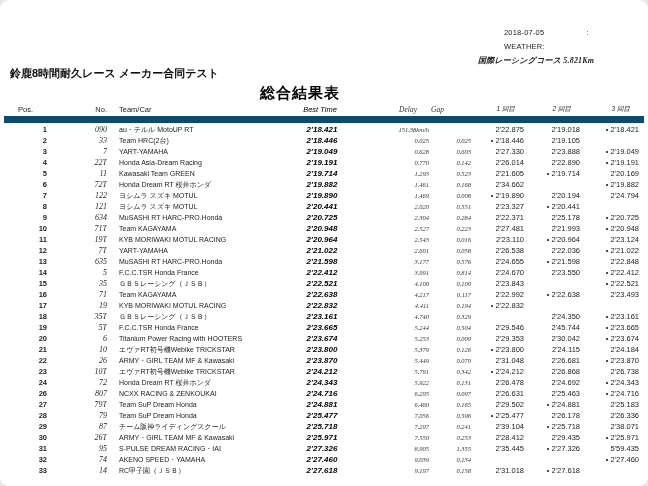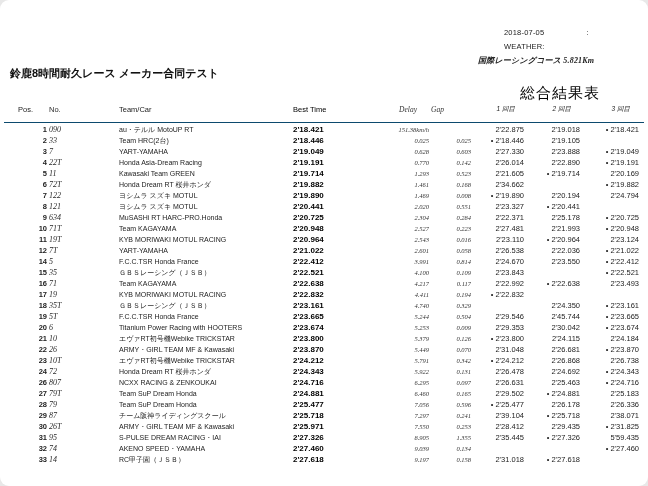--- a/index.html
+++ b/index.html
@@ -9,35 +9,35 @@
     position:relative; width:648px; height:486px; background:#ffffff;
     overflow:hidden; color:#1c1c1c;border-radius:9px;
   }
   
   .meta { position:absolute; left:478px; top:26px; width:168px; font-size:7.5px; color:#222; letter-spacing:.2px; }
   .meta-line { height:14px; line-height:14px; padding-left:26px; display:flex; }
   .meta-line .colon { margin-left:42px; }
   .course-name { padding-left:0; font-style:italic; font-size:8px; font-family:"Liberation Serif", serif; font-weight:bold; }
   
   .event-title { position:absolute; left:10px; top:66px; font-size:11px; font-weight:bold; color:#111; }
-  .report-title { position:absolute; left:0; top:84px; width:600px; text-align:right; font-size:15px; font-weight:normal; color:#000; letter-spacing:1px; }
+  .report-title { position:absolute; left:0; top:84px; width:600px; text-align:center; font-size:15px; font-weight:bold; color:#000; letter-spacing:1px; }
   
   .grid-row { display:grid; grid-template-columns:45px 58px 186px 58px 78px 42px 56px 56px 59px; }
   .thead {
     position:absolute; left:4px; top:107px; width:640px; height:16px;
     align-items:end; font-size:7.5px; color:#222;
-    border-bottom:1px solid #0c4a6e; padding-bottom:8px;
+    border-bottom:7px solid #0c4a6e; padding-bottom:2px;
   }
   .tbody { position:absolute; left:4px; top:124px; width:640px; }
   .row { height:11px; line-height:11px; font-size:7.5px; }
   .cell { overflow:hidden; white-space:nowrap; }
   .pos  { text-align:right; padding-right:2px; font-weight:bold; font-size:7.5px; }
-  .no   { font-style:italic; font-family:"Liberation Serif", serif; font-size:8px; color:#2a2a2a; }
+  .no   { text-align:right; font-style:italic; font-family:"Liberation Serif", serif; font-size:8px; color:#2a2a2a; }
   .team { padding-left:12px; font-size:7px; color:#222; }
-  .best { text-align:left; font-weight:bold; font-size:8px; color:#000; }
+  .best { text-align:center; font-weight:bold; font-size:8px; color:#000;font-style:italic; }
   .delay,.gap { text-align:right; font-style:italic; font-family:"Liberation Serif", serif; font-size:6.5px; color:#333; }
   .s1,.s2,.s3 { text-align:right; font-size:7.5px; padding-right:3px; }
   .thead .pos { text-align:center; font-weight:normal; }
   .thead .no { font-style:normal; font-family:"Liberation Sans", sans-serif; font-size:7.5px; }
   .thead .team { font-size:7.5px; }
   .thead .best { font-weight:normal; font-size:7.5px; padding-right:4px; }
   .thead .delay { font-size:7.5px; padding-right:12px; }
   .thead .gap { text-align:left; padding-left:2px; font-size:7.5px; }
   .thead .s1,.thead .s2,.thead .s3 { font-style:italic; font-size:6.5px; padding-right:12px; }
 </style>
@@ -199,20 +199,31 @@
     <div class="cell no">7T</div>
     <div class="cell team">YART-YAMAHA</div>
     <div class="cell best">2'21.022</div>
     <div class="cell delay">2.601</div>
     <div class="cell gap">0.058</div>
     <div class="cell s1">2'26.538</div>
     <div class="cell s2">2'22.036</div>
     <div class="cell s3">• 2'21.022</div>
   </div>
       <div class="grid-row row">
+    <div class="cell pos">13</div>
+    <div class="cell no">635</div>
+    <div class="cell team">MuSASHi RT HARC-PRO.Honda</div>
+    <div class="cell best">2'21.598</div>
+    <div class="cell delay">3.177</div>
+    <div class="cell gap">0.576</div>
+    <div class="cell s1">2'24.655</div>
+    <div class="cell s2">• 2'21.598</div>
+    <div class="cell s3">2'22.848</div>
+  </div>
+      <div class="grid-row row">
     <div class="cell pos">14</div>
     <div class="cell no">5</div>
     <div class="cell team">F.C.C.TSR Honda France</div>
     <div class="cell best">2'22.412</div>
     <div class="cell delay">3.991</div>
     <div class="cell gap">0.814</div>
     <div class="cell s1">2'24.670</div>
     <div class="cell s2">2'23.550</div>
     <div class="cell s3">• 2'22.412</div>
   </div>
@@ -372,21 +383,21 @@
   </div>
       <div class="grid-row row">
     <div class="cell pos">30</div>
     <div class="cell no">26T</div>
     <div class="cell team">ARMY・GIRL TEAM MF &amp; Kawasaki</div>
     <div class="cell best">2'25.971</div>
     <div class="cell delay">7.550</div>
     <div class="cell gap">0.253</div>
     <div class="cell s1">2'28.412</div>
     <div class="cell s2">2'29.435</div>
-    <div class="cell s3">• 2'31.825</div>
+    <div class="cell s3">• 2'25.971</div>
   </div>
       <div class="grid-row row">
     <div class="cell pos">31</div>
     <div class="cell no">95</div>
     <div class="cell team">S-PULSE DREAM RACING・IAI</div>
     <div class="cell best">2'27.326</div>
     <div class="cell delay">8.905</div>
     <div class="cell gap">1.355</div>
     <div class="cell s1">2'35.445</div>
     <div class="cell s2">• 2'27.326</div>

